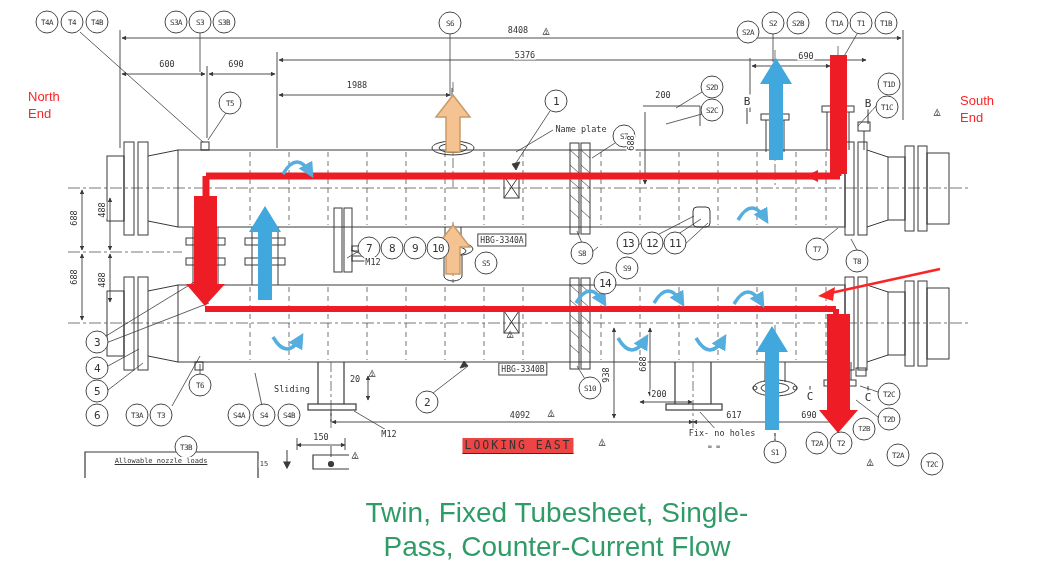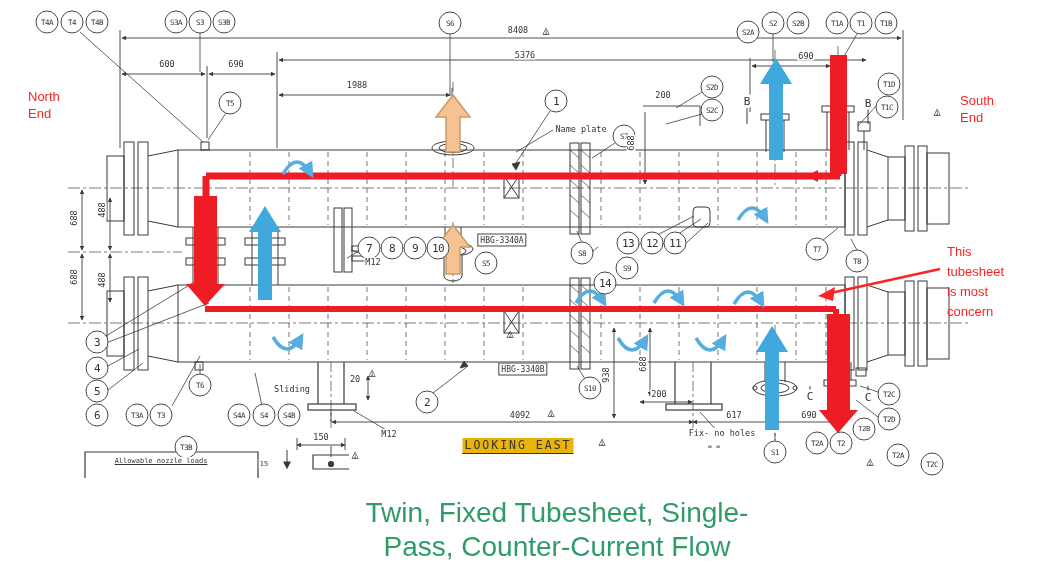--- a/index.html
+++ b/index.html
@@ -19,21 +19,21 @@
        line-height:9px;padding:0 1px;white-space:nowrap;}
   .dim.v{transform:translate(-50%,-50%) rotate(-90deg);}
   .flag{position:absolute;transform:translate(-50%,-50%);width:14px;height:13px;}
   .tri{position:absolute;left:50%;top:50%;transform:translate(-50%,-54%);font-size:12px;line-height:1;color:#3a3a3a;}
   .fnum{position:absolute;left:50%;top:58%;transform:translate(-50%,-50%);font-size:5px;color:#3a3a3a;}
   .mark{position:absolute;transform:translate(-50%,-50%);color:#333;font-size:11px;background:#fff;padding:0 1px;}
   .note{position:absolute;transform:translate(-50%,-50%);color:#333;font-size:8.5px;white-space:nowrap;background:#fff;padding:0 1px;}
   .tag{position:absolute;transform:translate(-50%,-50%);color:#333;font-size:8px;white-space:nowrap;border:1px solid #444;
        background:#fff;padding:0 2px;line-height:11px;}
   .looking{position:absolute;transform:translate(-50%,-50%);color:#333;font-size:11.5px;letter-spacing:2px;white-space:nowrap;
-       border-bottom:1.5px solid #333;background:#eab308;padding:0 2px 1px 2px;}
+       border-bottom:1.5px solid #333;background:#ef4444;padding:0 2px 1px 2px;}
   .underl{text-decoration:underline;font-size:7px;}
   .tiny{font-size:7px;}
   .ann{position:absolute;color:var(--ann);font-family:"Liberation Sans",sans-serif;font-size:13px;
        line-height:17px;white-space:pre-line;}
   #concern-label{line-height:20px;}
   #caption{position:absolute;left:57px;top:496px;width:1000px;text-align:center;color:var(--caption);
        font-family:"Liberation Sans",sans-serif;font-size:28px;line-height:34px;white-space:pre-line;}
 </style>
 </head>
 <body>
@@ -356,21 +356,17 @@
   <div class="note tiny" style="left:714px;top:447px;">=   =</div>
   <div class="note underl" style="left:161px;top:461px;">Allowable nozzle loads</div>
   <div class="note tiny" style="left:264px;top:464px;">15</div>
   <div class="note" style="left:373px;top:262px;">M12</div>
   <div class="note" style="left:389px;top:434px;">M12</div>
 
   <div class="ann" style="left:28px;top:88px;">North
 End</div>
   <div class="ann" style="left:960px;top:92px;">South
 End</div>
-  <div class="ann" id="concern-label" style="left:947px;top:242px;">This
-tubesheet
-is most
-concern</div>
 
   <div id="caption">Twin, Fixed Tubesheet, Single-
 Pass, Counter-Current Flow</div>
 
 </div>
 
 </body></html>

